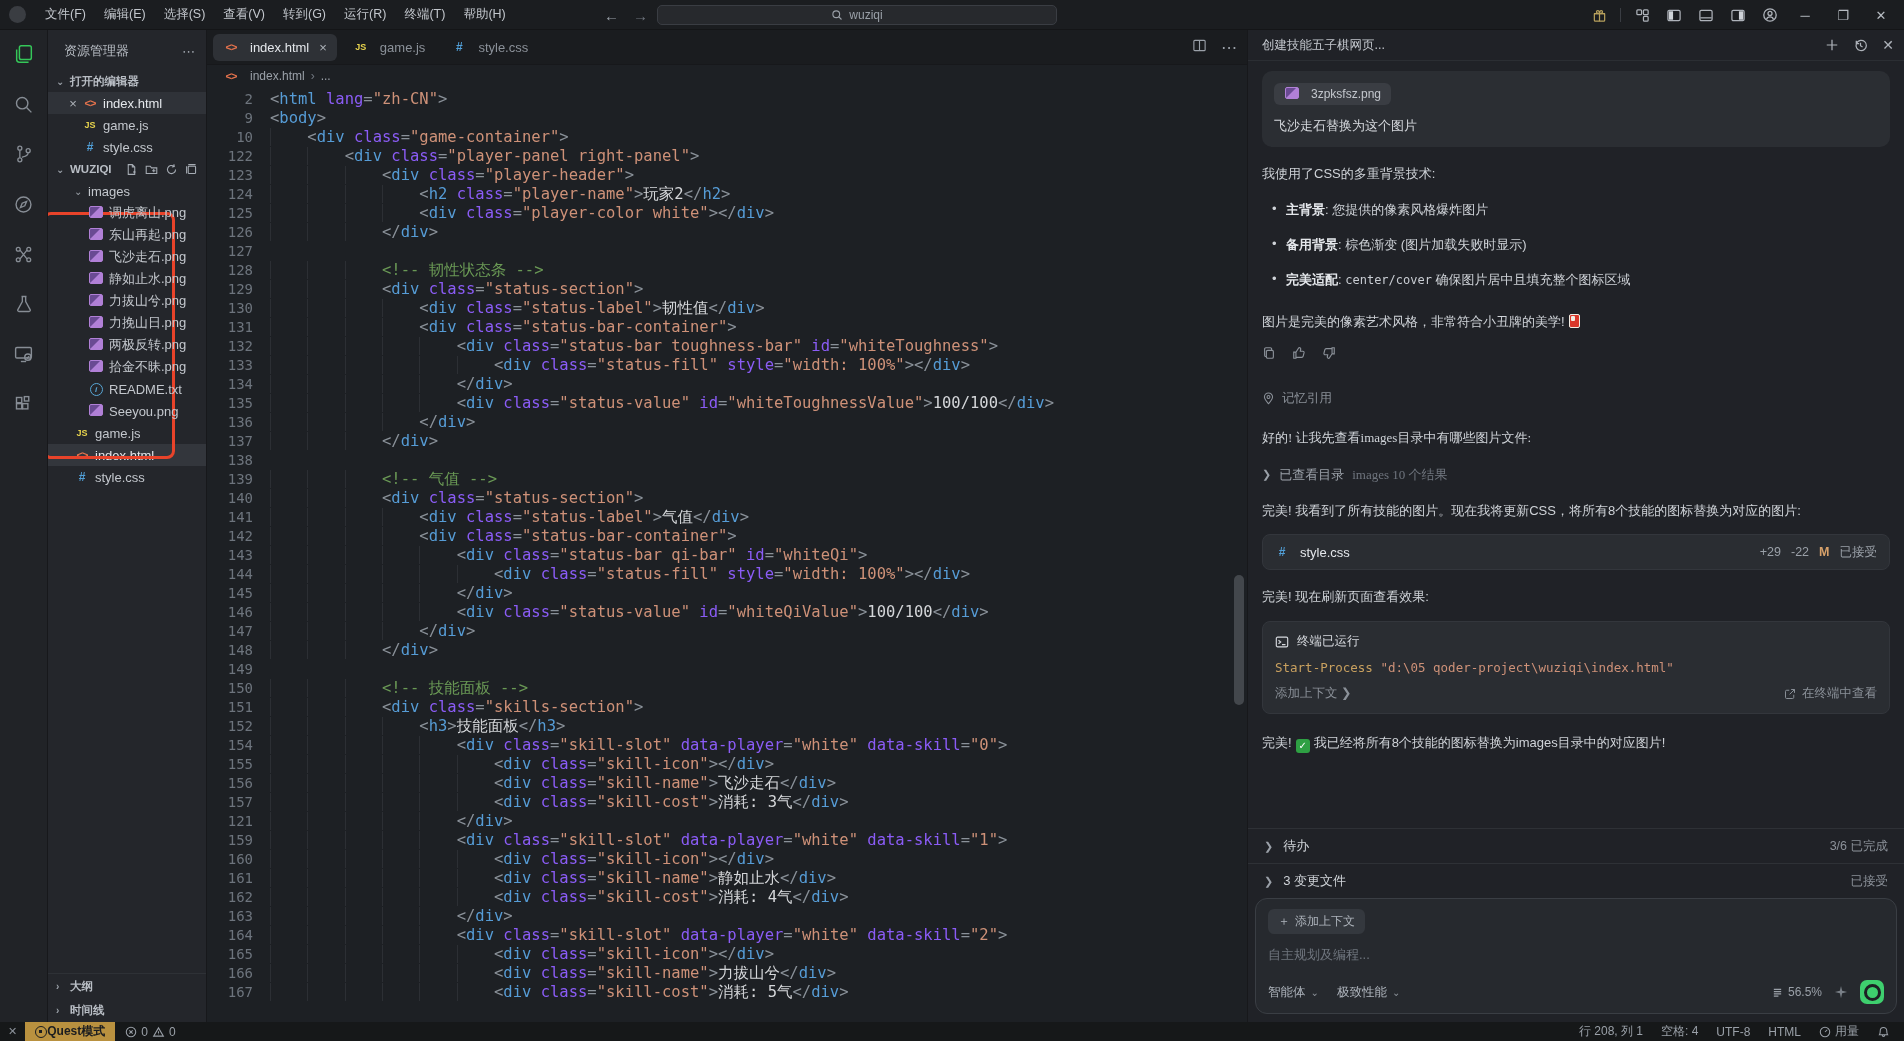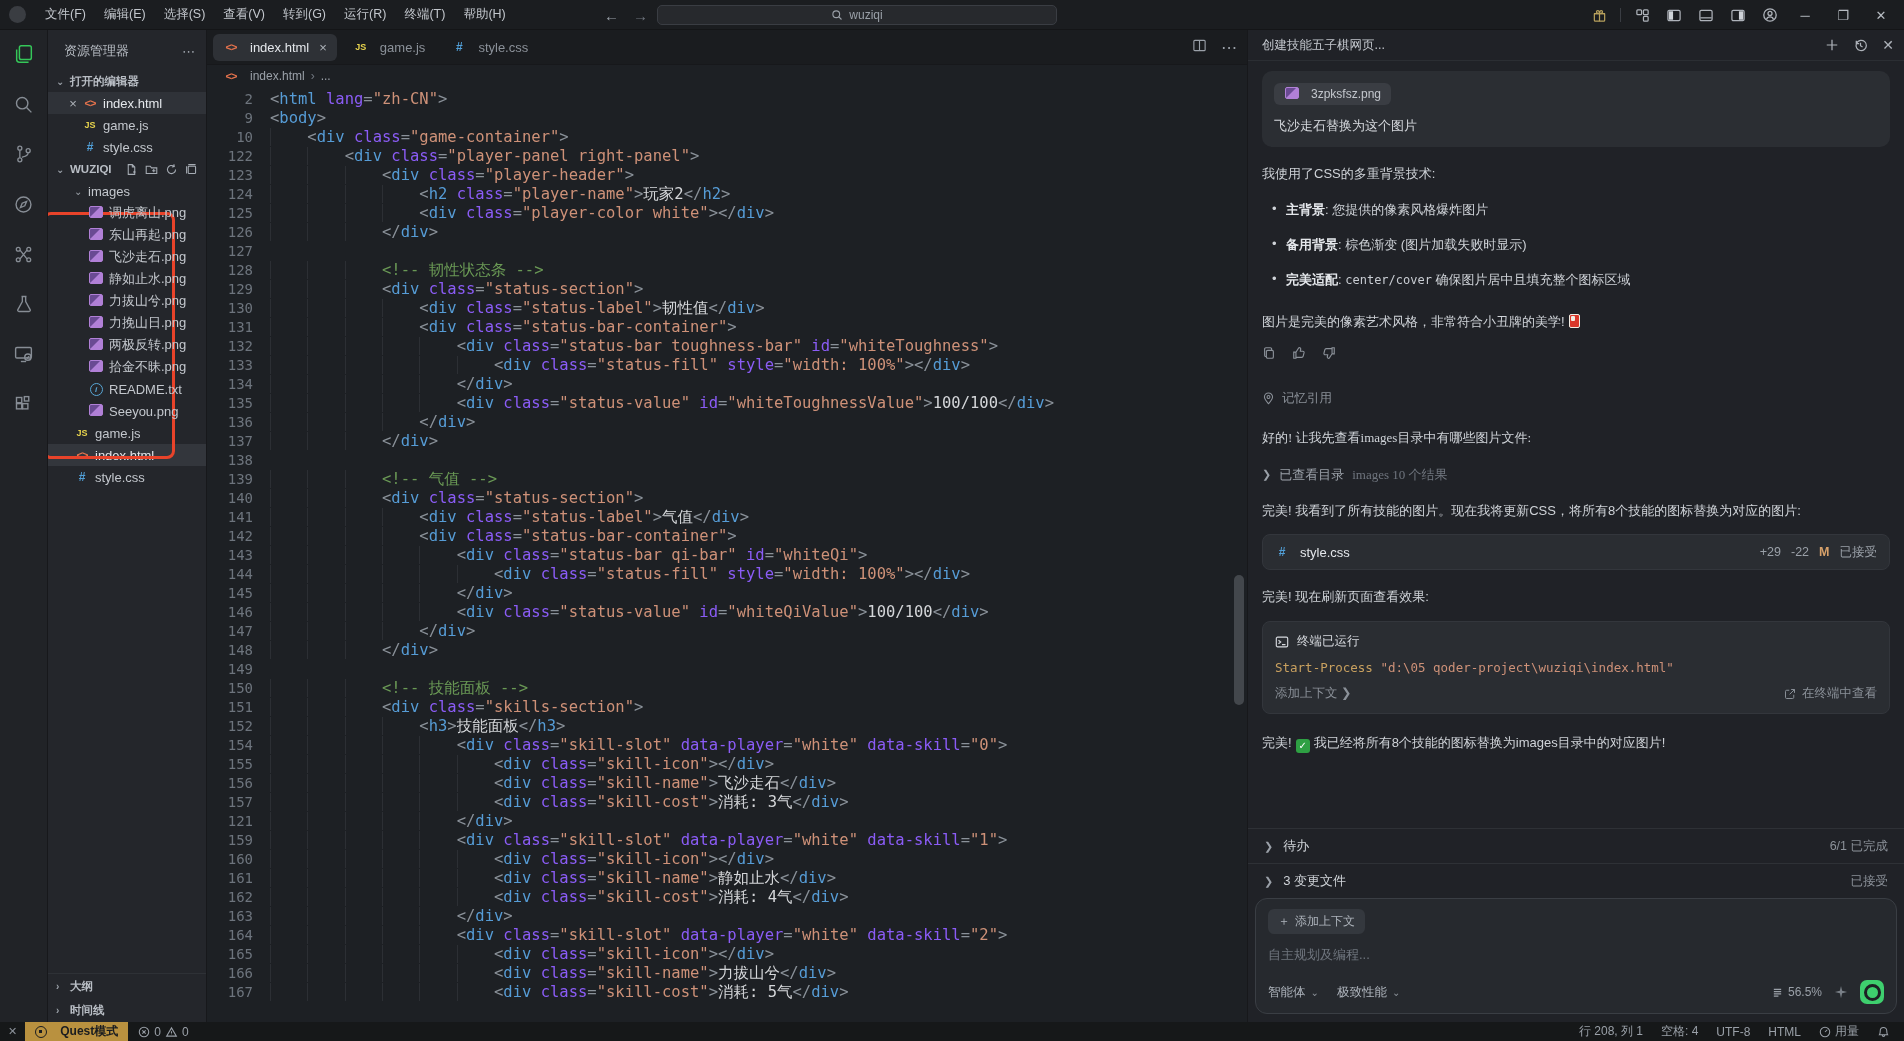--- a/index.html
+++ b/index.html
@@ -132,21 +132,21 @@
   .composer-foot .right { margin-left:auto; display:flex; align-items:center; gap:12px; color:#9aa0a8; font-size:12px; }
   .send-btn { width:24px; height:24px; border-radius:7px; background:#3ecf6e; display:flex; align-items:center; justify-content:center; }
   .send-btn::before { content:""; width:11px; height:11px; border:3px solid #1d2024; border-radius:50%; }
 
   
   .statusbar { position:absolute; left:0; right:0; bottom:0; height:19px; background:#161819;
     display:flex; align-items:center; font-size:12px; color:#9aa0a8; }
   .sb-left { display:flex; align-items:center; height:100%; }
   .remote-ic { padding:0 8px; color:#8b9199; font-size:11px; }
   .quest-badge { height:100%; background:#b9913f; color:#1b1d20; font-weight:bold; display:flex; align-items:center;
-    gap:13px; padding:0 10px; }
+    gap:0; padding:0 10px; }
   .quest-badge .qb-ic { width:12px; height:12px; border:1.5px solid #1b1d20; border-radius:50%; position:relative; }
   .quest-badge .qb-ic::before { content:""; position:absolute; left:3px; top:3px; width:3px; height:3px; background:#1b1d20; }
   .problems { display:flex; align-items:center; gap:4px; padding:0 10px; }
   .sb-right { margin-left:auto; display:flex; align-items:center; gap:18px; padding-right:14px; }
   .sb-item { display:flex; align-items:center; gap:4px; }
   svg { display:block; }
 </style>
 </head>
 <body>
 
@@ -588,21 +588,21 @@
 
       <div class="para" style="margin-top:20px;">
         <span>完美!</span><span class="check-ok">✓</span><span>我已经将所有8个技能的图标替换为images目录中的对应图片!</span>
       </div>
     </div>
 
     <div class="rp-bottom">
       <div class="dock-row">
         <span class="chev">❯</span>
         <span>待办</span>
-        <span class="status">6/1 已完成</span>
+        <span class="status">3/6 已完成</span>
       </div>
       <div class="dock-row">
         <span class="chev">❯</span>
         <span>3 变更文件</span>
         <span class="status">已接受</span>
       </div>
       <div class="composer">
         <span class="ctx-chip">
           <span>＋</span>
           <span>添加上下文</span>

